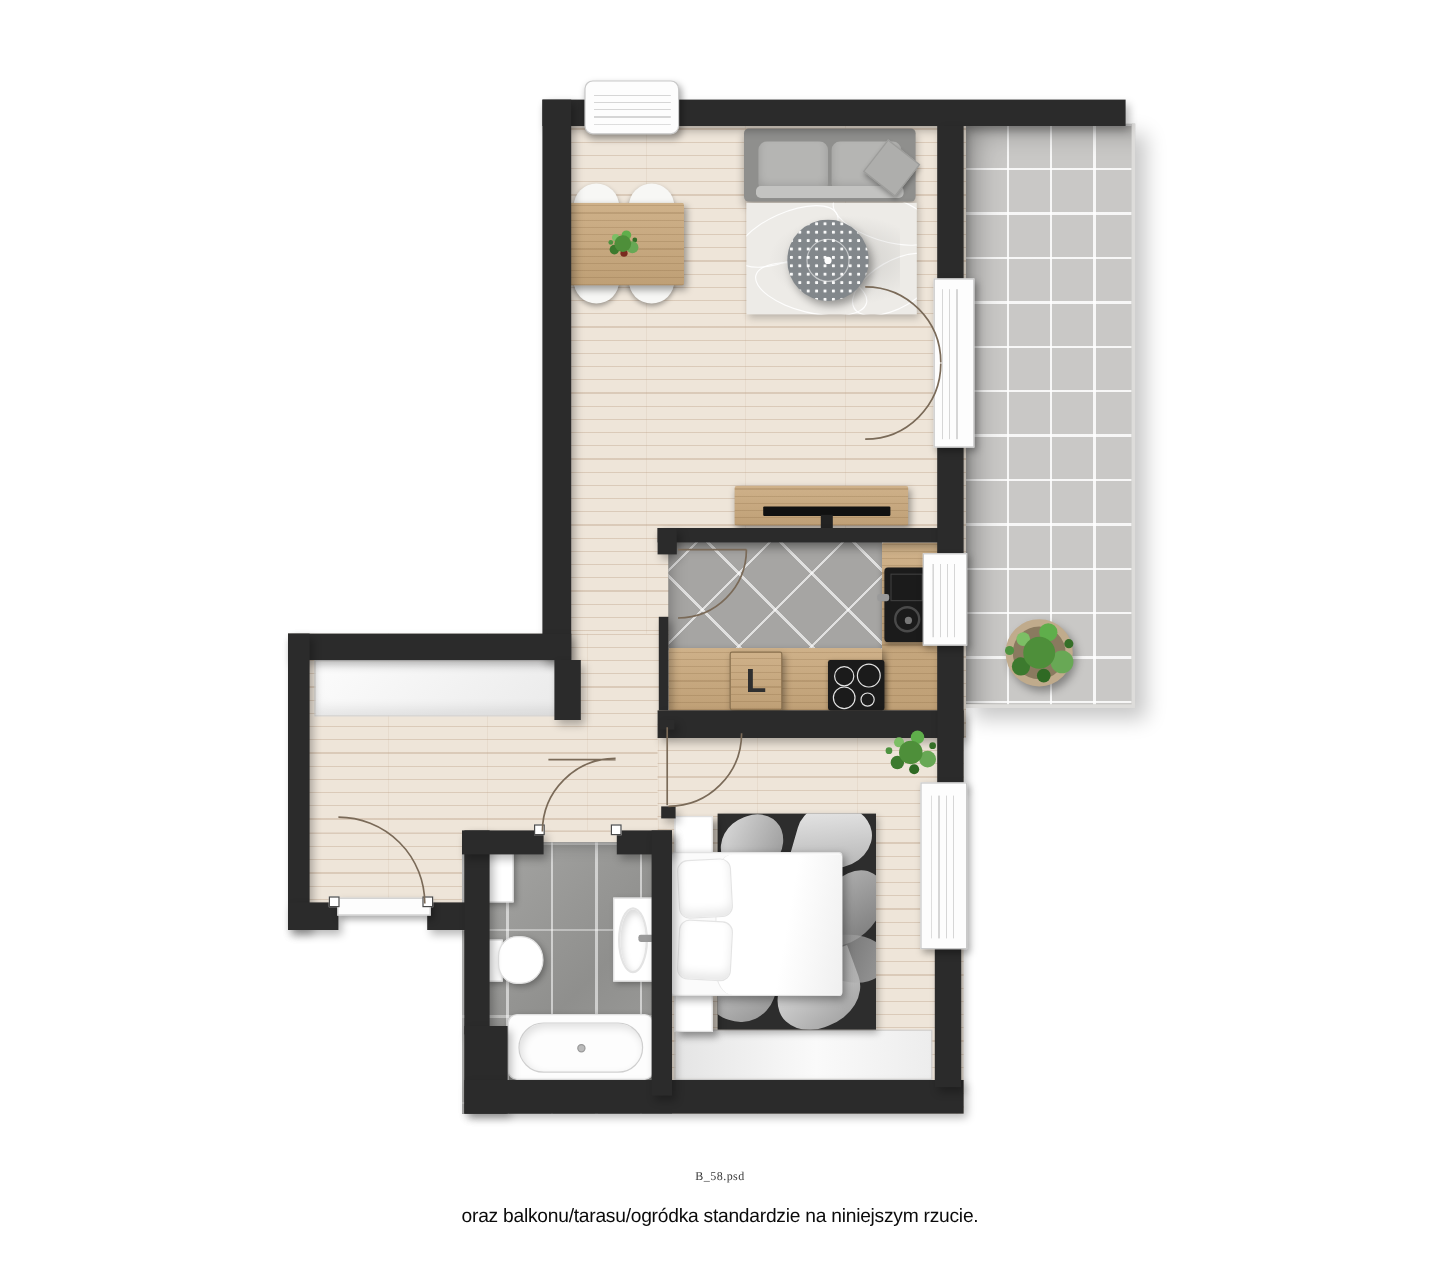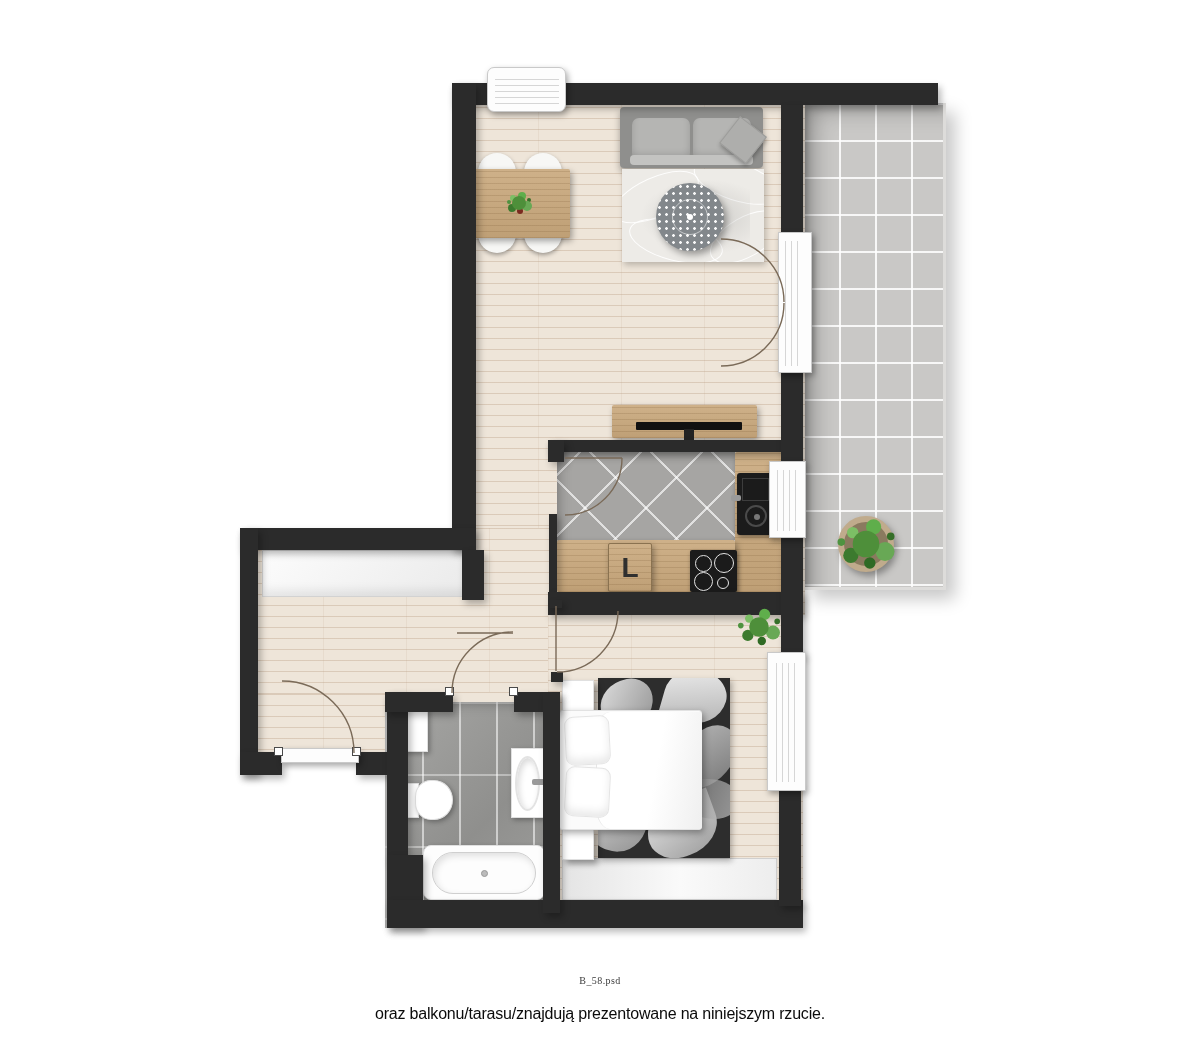--- a/index.html
+++ b/index.html
@@ -200,15 +200,15 @@
   <div class="abs" style="left:838px;top:516px;width:56px;height:56px;">
     <div class="abs" style="left:0;top:0;width:56px;height:56px;border-radius:50%;background:#8a7a5f;border:6px solid #c0ab8c;box-sizing:border-box;box-shadow:3px 4px 7px rgba(0,0,0,.35);"></div>
     <div class="foliage" style="left:21px;top:21px;transform:scale(1.9);"></div>
   </div>
   <div class="abs" style="left:752px;top:620px;">
     <div class="foliage" style="transform:scale(1.4);"></div>
   </div>
 
   <div class="caption" style="top:975px;">B_58.psd</div>
   <div class="disclaimer" style="top:1004px;">
-    <div>oraz balkonu/tarasu/znajdują prezentowane na niniejszym rzucie.</div>
+    <div>oraz balkonu/tarasu/ogródka standardzie na niniejszym rzucie.</div>
   </div>
 </div>
 
 </body></html>

